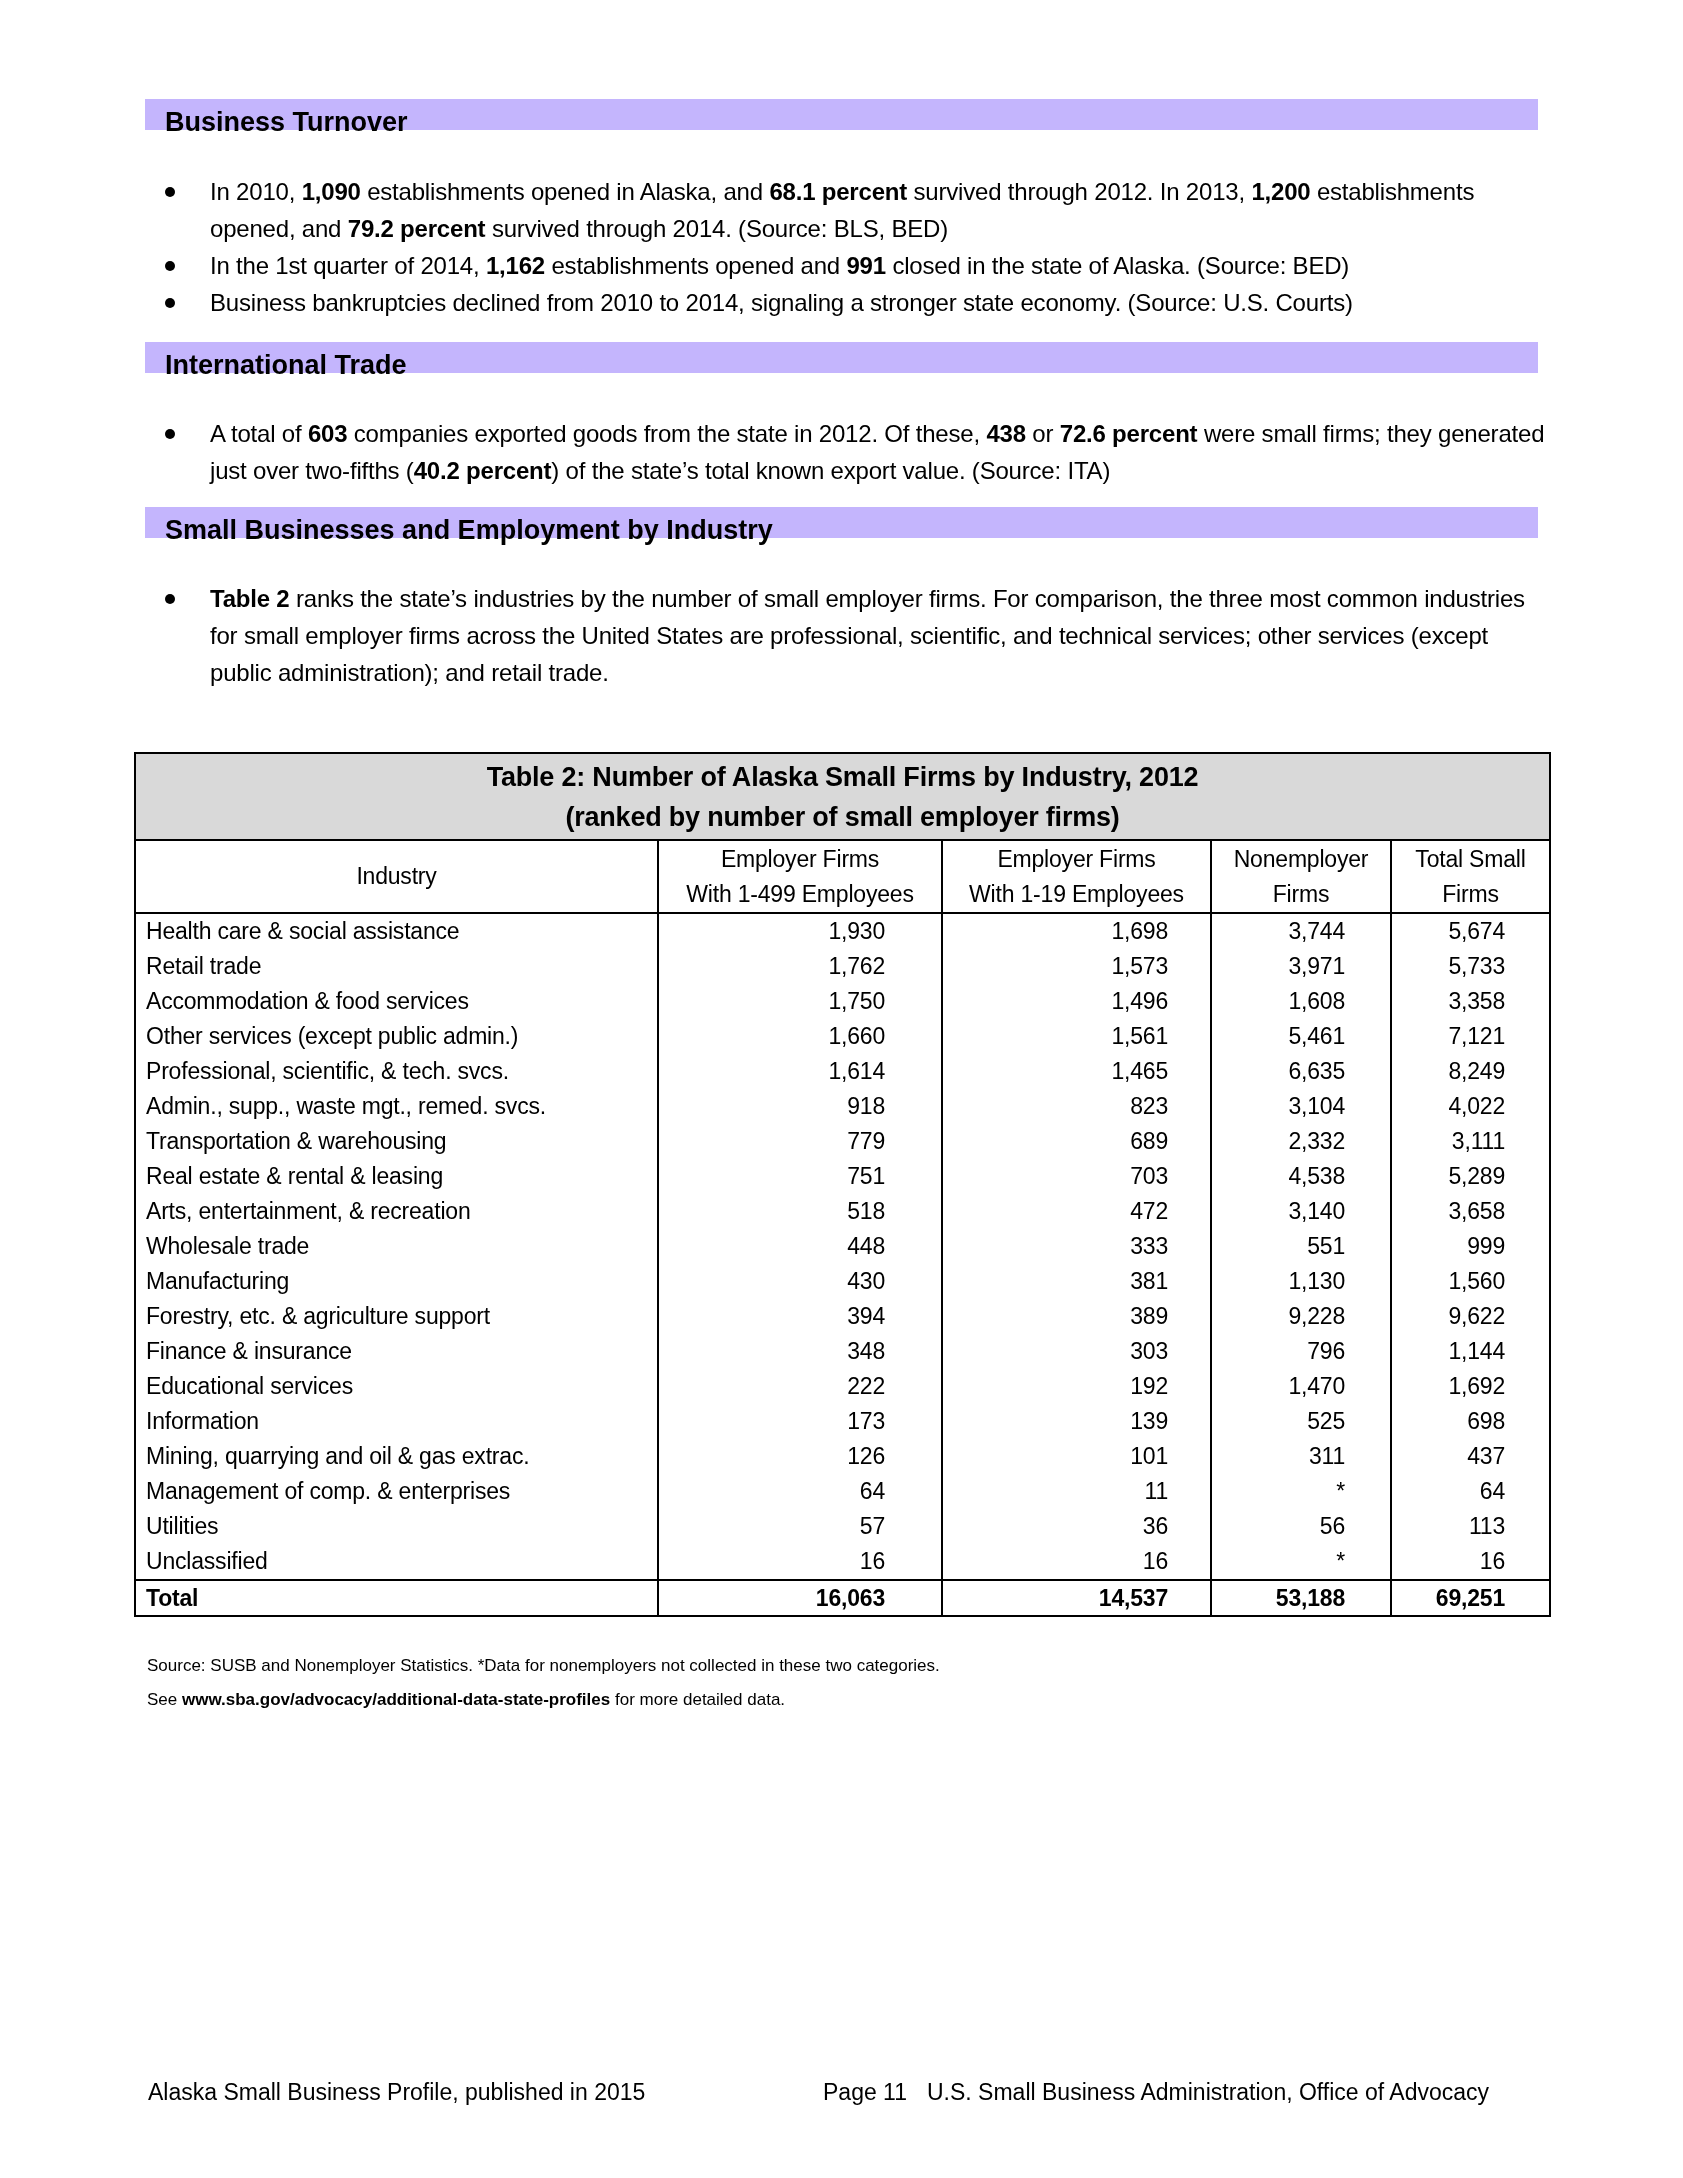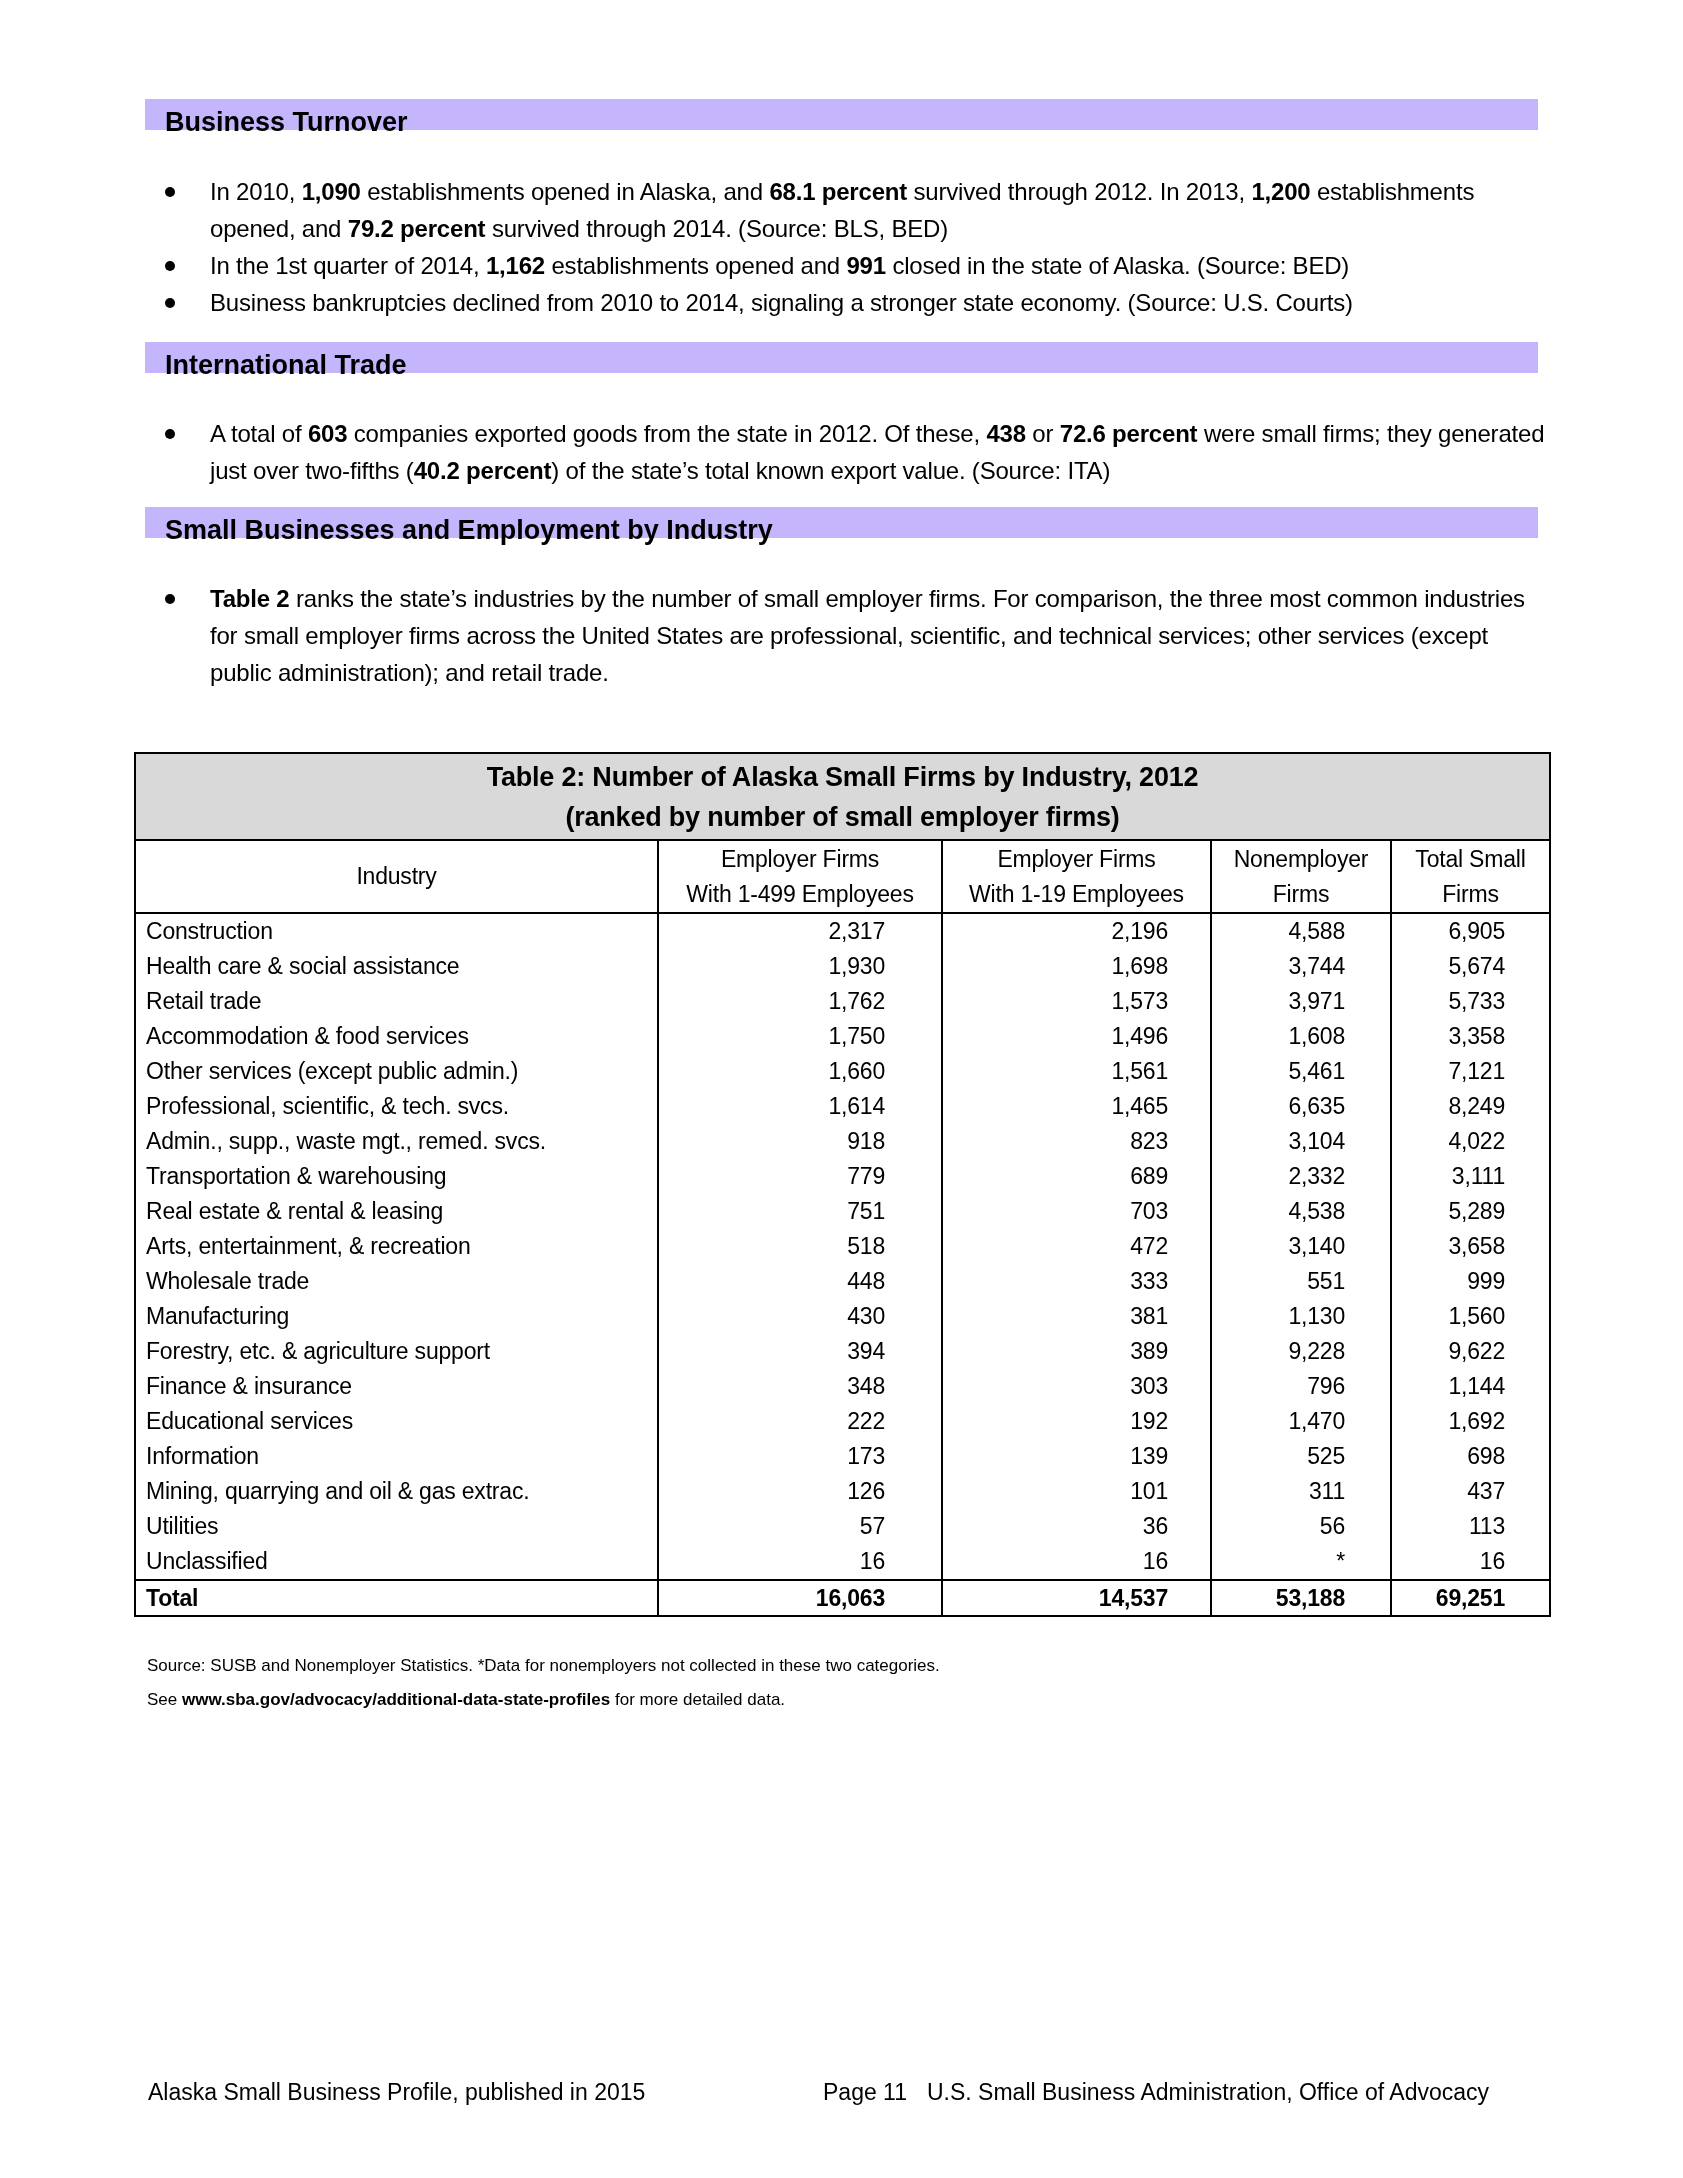--- a/index.html
+++ b/index.html
@@ -91,27 +91,20 @@
             <div>Firms</div>
           </th>
           <th>
             <div>Total Small</div>
             <div>Firms</div>
           </th>
         </tr>
     </tbody>
       <tbody id="table-body">
         <tr class="data-row">
-          <td class="ind">Construction</td>
-          <td class="num c1">2,317</td>
-          <td class="num c2">2,196</td>
-          <td class="num c3">4,588</td>
-          <td class="num c4">6,905</td>
-        </tr>
-        <tr class="data-row">
           <td class="ind">Health care &amp; social assistance</td>
           <td class="num c1">1,930</td>
           <td class="num c2">1,698</td>
           <td class="num c3">3,744</td>
           <td class="num c4">5,674</td>
         </tr>
         <tr class="data-row">
           <td class="ind">Retail trade</td>
           <td class="num c1">1,762</td>
           <td class="num c2">1,573</td>
@@ -208,20 +201,27 @@
           <td class="num c2">139</td>
           <td class="num c3">525</td>
           <td class="num c4">698</td>
         </tr>
         <tr class="data-row">
           <td class="ind">Mining, quarrying and oil &amp; gas extrac.</td>
           <td class="num c1">126</td>
           <td class="num c2">101</td>
           <td class="num c3">311</td>
           <td class="num c4">437</td>
+        </tr>
+        <tr class="data-row">
+          <td class="ind">Management of comp. &amp; enterprises</td>
+          <td class="num c1">64</td>
+          <td class="num c2">11</td>
+          <td class="num c3">*</td>
+          <td class="num c4">64</td>
         </tr>
         <tr class="data-row">
           <td class="ind">Utilities</td>
           <td class="num c1">57</td>
           <td class="num c2">36</td>
           <td class="num c3">56</td>
           <td class="num c4">113</td>
         </tr>
         <tr class="data-row">
           <td class="ind">Unclassified</td>

